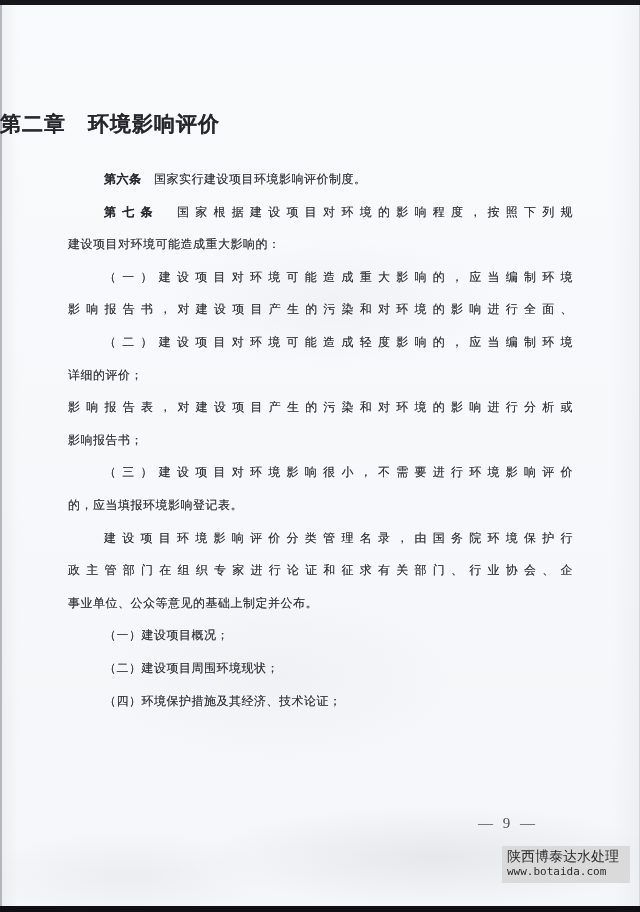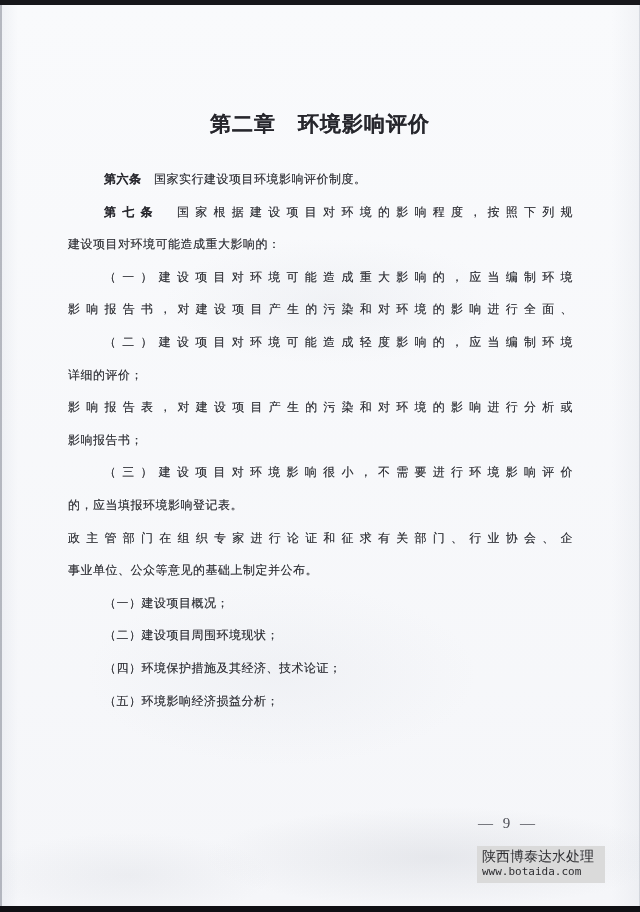--- a/index.html
+++ b/index.html
@@ -31,21 +31,20 @@
   .edge-left {
     position: absolute; top: 5px; bottom: 6px; left: 0; width: 2px;
     background: rgba(110,115,128,0.45);
   }
   .edge-right {
     position: absolute; top: 5px; bottom: 6px; right: 0; width: 1px;
     background: rgba(150,155,168,0.30);
   }
   .chapter-title {
     position: absolute; top: 110px; left: 0; width: 640px;
-    text-align: center;
     font-size: 21px; font-weight: bold;
     letter-spacing: 1px;
     color: #26262c;
     text-shadow: 0 0 0.6px rgba(38,38,44,0.7);
   }
   .body-text {
     position: absolute; top: 163px; left: 68px; width: 505px;
     font-size: 12px;
     color: #34353b;
     text-shadow: 0 0 0.6px rgba(52,53,59,0.65);
@@ -62,21 +61,21 @@
     text-align-last: justify;
     text-justify: inter-character;
   }
   .kw { font-weight: bold; color: #26262c; }
   .page-number {
     position: absolute; top: 815px; left: 478px;
     font-size: 15px; letter-spacing: 3px;
     color: #4c4d55;
   }
   .watermark {
-    position: absolute; top: 846px; left: 477px;
+    position: absolute; top: 846px; left: 502px;
     width: 118px;
     background: #dadada;
     padding: 2px 5px 3px 5px;
     box-sizing: content-box;
   }
   .watermark .co {
     font-family: "Liberation Sans", "DejaVu Sans", sans-serif;
     font-size: 14px; line-height: 16px;
     color: #2d2d31;
     white-space: nowrap;
@@ -104,26 +103,26 @@
     <div class="line indent fill"><span class="kw">第七条</span><span>　国家根据建设项目对环境的影响程度，按照下列规</span></div>
     <div class="line"><span>建设项目对环境可能造成重大影响的：</span></div>
     <div class="line indent fill"><span>（一）建设项目对环境可能造成重大影响的，应当编制环境</span></div>
     <div class="line fill"><span>影响报告书，对建设项目产生的污染和对环境的影响进行全面、</span></div>
     <div class="line indent fill"><span>（二）建设项目对环境可能造成轻度影响的，应当编制环境</span></div>
     <div class="line"><span>详细的评价；</span></div>
     <div class="line fill"><span>影响报告表，对建设项目产生的污染和对环境的影响进行分析或</span></div>
     <div class="line"><span>影响报告书；</span></div>
     <div class="line indent fill"><span>（三）建设项目对环境影响很小，不需要进行环境影响评价</span></div>
     <div class="line"><span>的，应当填报环境影响登记表。</span></div>
+    <div class="line indent fill"><span>建设项目环境影响评价分类管理名录，由国务院环境保护行</span></div>
     <div class="line fill"><span>政主管部门在组织专家进行论证和征求有关部门、行业协会、企</span></div>
     <div class="line"><span>事业单位、公众等意见的基础上制定并公布。</span></div>
     <div class="line indent"><span>（一）建设项目概况；</span></div>
     <div class="line indent"><span>（二）建设项目周围环境现状；</span></div>
     <div class="line indent"><span>（四）环境保护措施及其经济、技术论证；</span></div>
-    <div class="line indent"><span>（五）环境影响经济损益分析；</span></div>
   </div>
 
   <div class="page-number">— 9 —</div>
 
   <div class="watermark">
     <div class="co">陕西博泰达水处理</div>
     <div class="url">www.botaida.com</div>
   </div>
 
   <div class="edge-bottom"></div>

